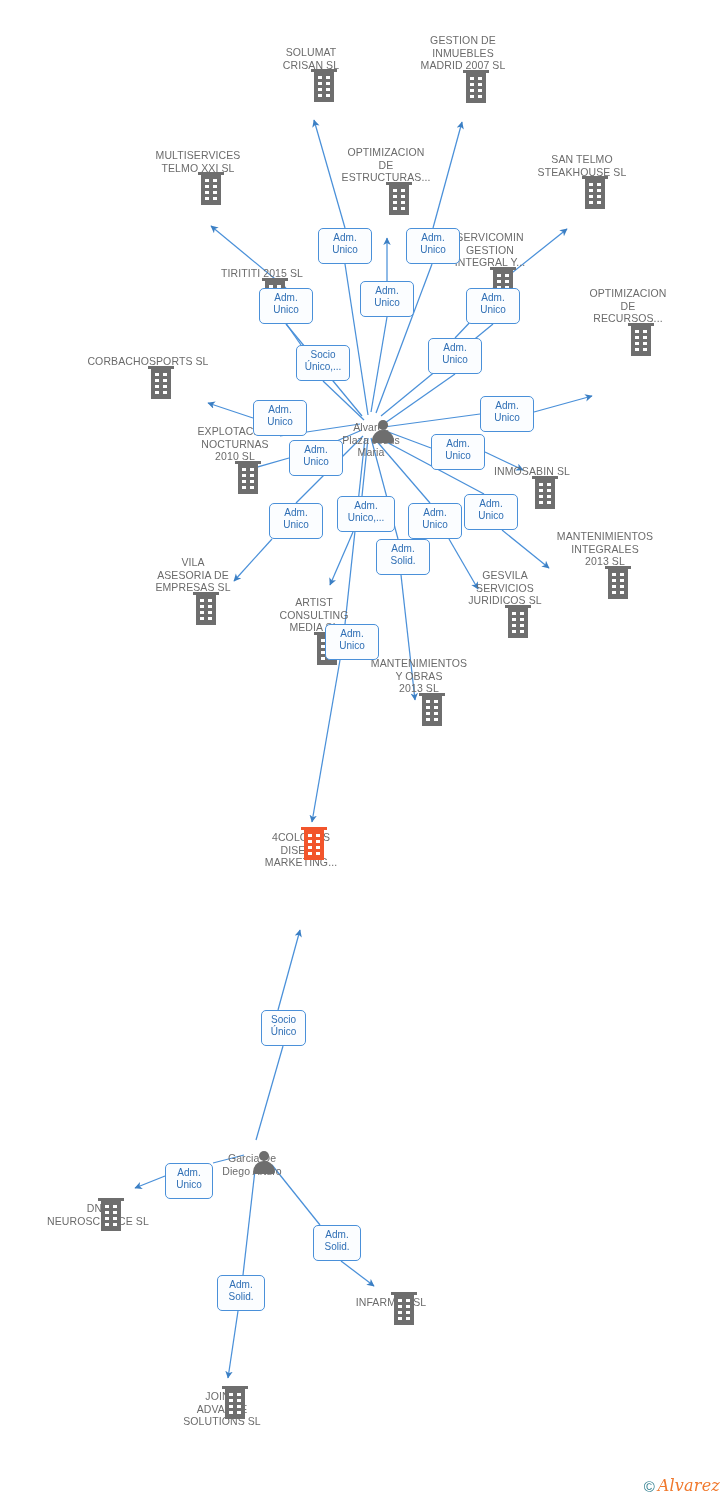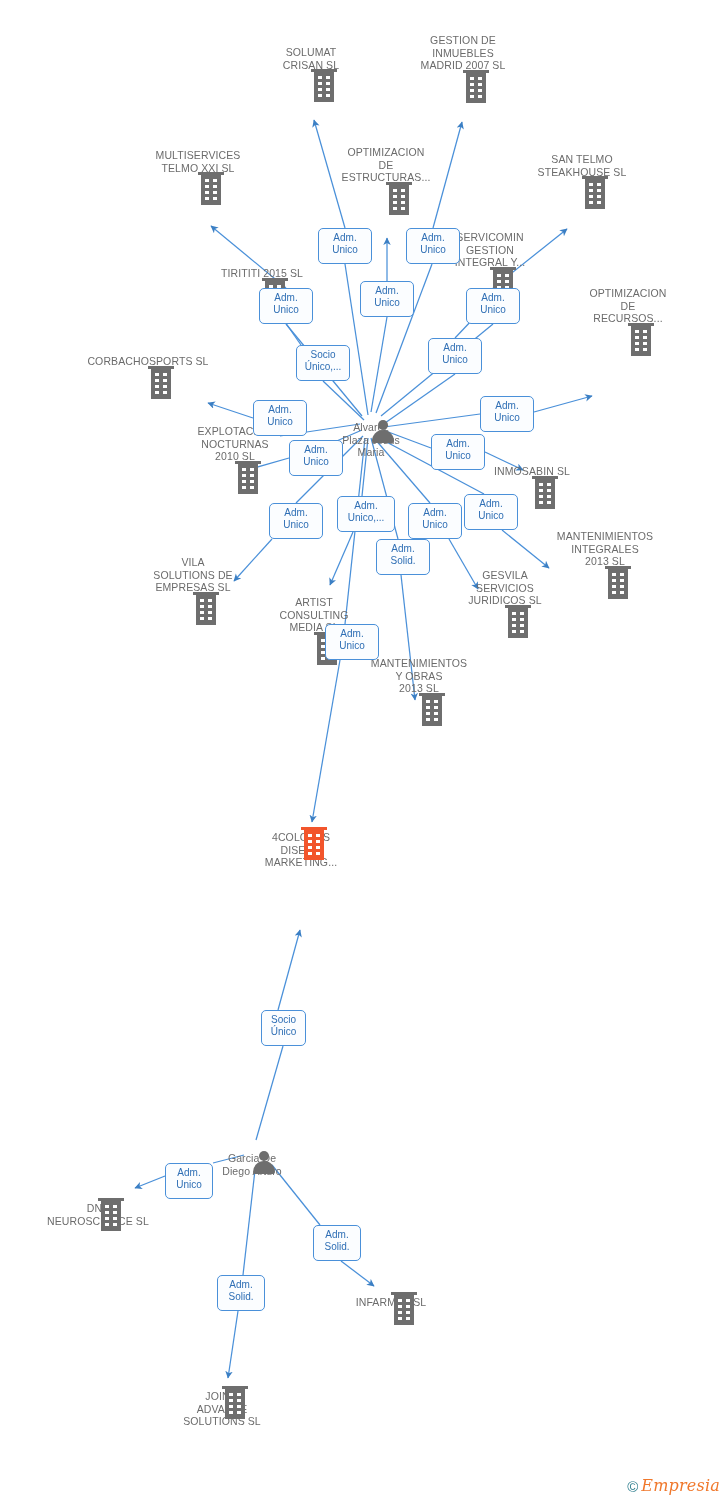--- a/index.html
+++ b/index.html
@@ -320,21 +320,21 @@
         <span class="win" style="left:7px;top:4px"></span><span class="win" style="left:15px;top:4px"></span>
         <span class="win" style="left:7px;top:10px"></span><span class="win" style="left:15px;top:10px"></span>
         <span class="win" style="left:7px;top:16px"></span><span class="win" style="left:15px;top:16px"></span>
         <span class="win" style="left:7px;top:22px"></span><span class="win" style="left:15px;top:22px"></span>
       </span>
     </span>
   </div>
 
   <div class="node caption-above" style="left:138px;top:556px;width:110px;">
     <span class="caption">VILA
-SOLUTIONS DE
+ASESORIA DE
 EMPRESAS SL</span>
     <span class="glyph">
       <span class="bldg">
         <span class="body"></span><span class="base"></span>
         <span class="win" style="left:7px;top:4px"></span><span class="win" style="left:15px;top:4px"></span>
         <span class="win" style="left:7px;top:10px"></span><span class="win" style="left:15px;top:10px"></span>
         <span class="win" style="left:7px;top:16px"></span><span class="win" style="left:15px;top:16px"></span>
         <span class="win" style="left:7px;top:22px"></span><span class="win" style="left:15px;top:22px"></span>
       </span>
     </span>
@@ -482,16 +482,16 @@
 Único</div>
   <div class="badge" style="left:165px;top:1163px;width:48px;height:36px;">Adm.
 Unico</div>
   <div class="badge" style="left:313px;top:1225px;width:48px;height:36px;">Adm.
 Solid.</div>
   <div class="badge" style="left:217px;top:1275px;width:48px;height:36px;">Adm.
 Solid.</div>
 
   <div id="footer">
     <span class="cmark">©</span>
-    <span class="brand">Empresia</span>
+    <span class="brand">Alvarez</span>
   </div>
 
 </div>
 
 </body></html>

